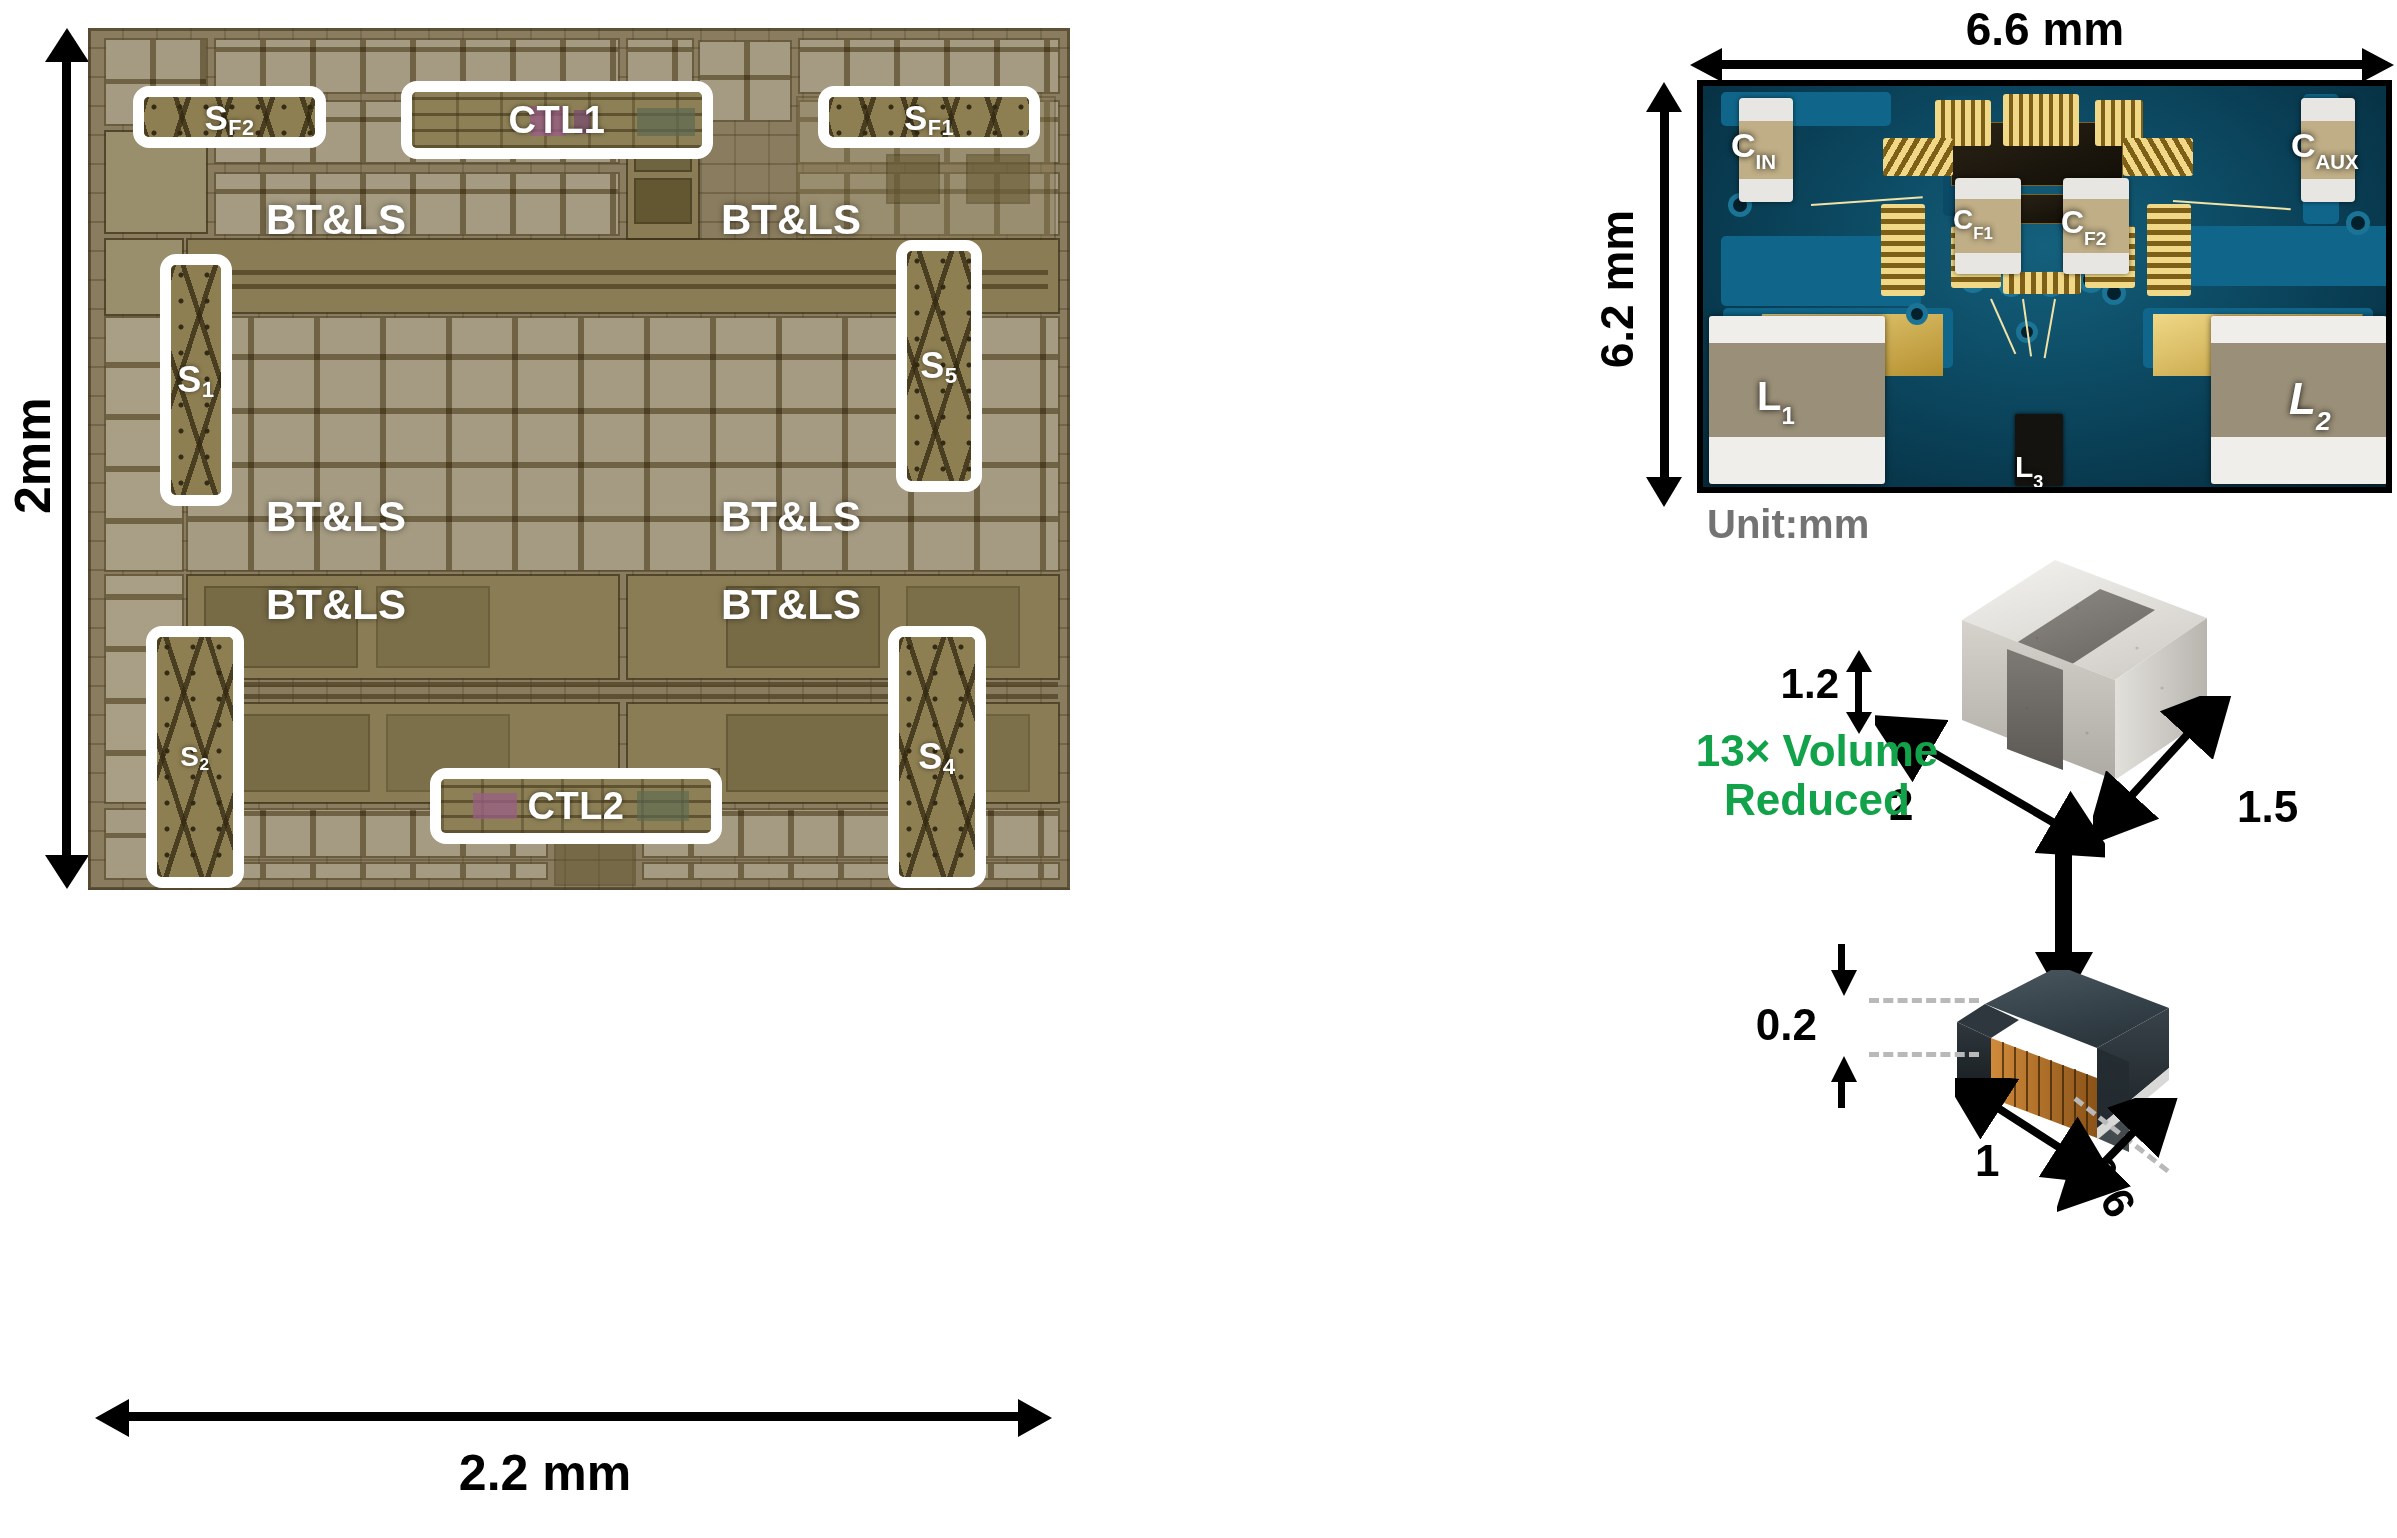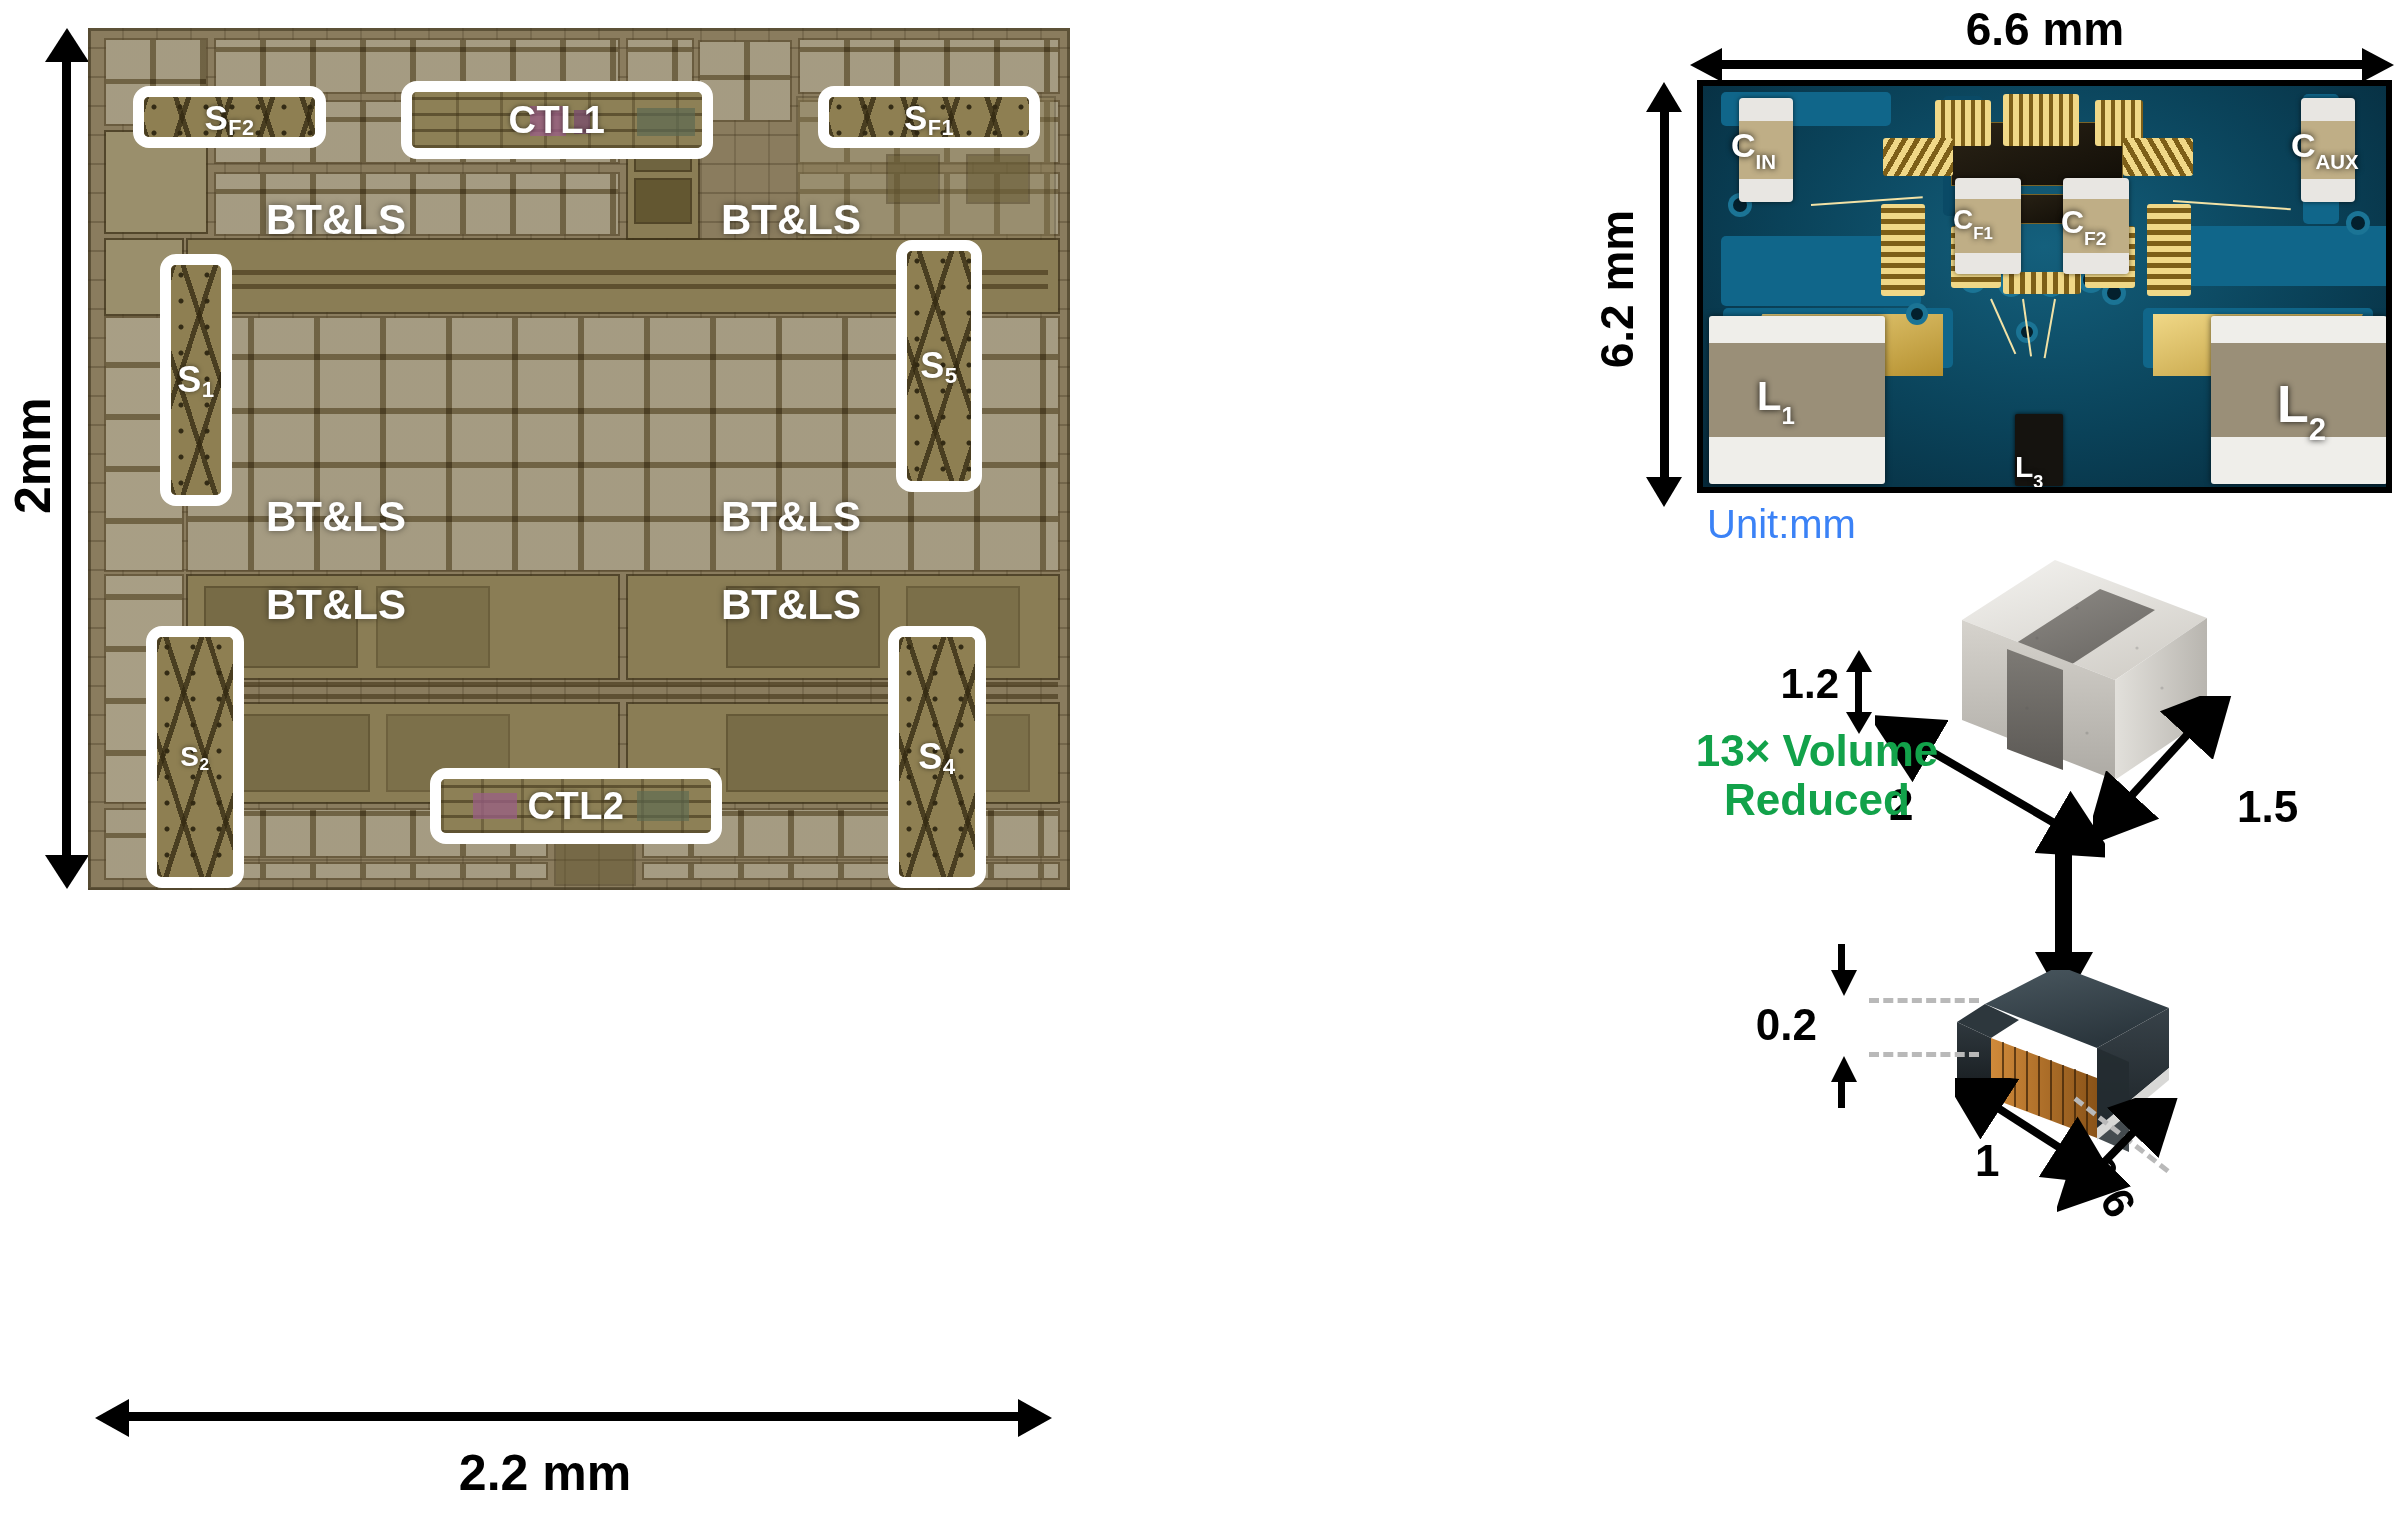--- a/index.html
+++ b/index.html
@@ -100,21 +100,21 @@
       background:linear-gradient(180deg,#efeeea 0 16%,#9a8f78 16% 72%,#efeeea 72% 100%);
       border-radius:3px;box-shadow:0 0 6px rgba(0,0,0,.6);}
   .via{position:absolute;border-radius:50%;background:#03202d;
       box-shadow:0 0 0 5px #1b7495;}
   .bond{position:absolute;background:#f2e2a6;height:2px;transform-origin:left center;}
   .pcblabel{position:absolute;color:#fff;font-weight:bold;
       text-shadow:0 0 6px rgba(0,0,0,.9);white-space:nowrap;}
   .pcblabel sub{font-size:.6em;position:relative;top:.22em;}
 
   
-  .unitlabel{position:absolute;color:#3b82f6;font-weight:normal;}
+  .unitlabel{position:absolute;color:#737373;font-weight:bold;}
   .greentext{position:absolute;color:#12a24a;font-weight:bold;text-align:center;
       line-height:1.12;}
   .dashline{position:absolute;height:0;border-top:5px dashed #b9b9b9;}
 </style>
 </head>
 <body>
 
 <div id="die-panel" class="abs">
 
   <div class="dimline abs" style="left:62px;top:58px;width:9px;height:804px;"></div>
@@ -324,21 +324,21 @@
   <div class="bond" style="left:470px;top:114px;width:118px;transform:rotate(4deg);"></div>
   <div class="bond" style="left:288px;top:212px;width:60px;transform:rotate(66deg);"></div>
   <div class="bond" style="left:320px;top:212px;width:58px;transform:rotate(82deg);"></div>
   <div class="bond" style="left:352px;top:212px;width:60px;transform:rotate(100deg);"></div>
 
   <div class="pcblabel" style="left:28px;top:40px;font-size:34px;">C<sub>IN</sub></div>
   <div class="pcblabel" style="left:588px;top:40px;font-size:34px;">C<sub>AUX</sub></div>
   <div class="pcblabel" style="left:250px;top:118px;font-size:28px;">C<sub>F1</sub></div>
   <div class="pcblabel" style="left:358px;top:118px;font-size:32px;">C<sub>F2</sub></div>
   <div class="pcblabel" style="left:54px;top:288px;font-size:40px;">L<sub>1</sub></div>
-  <div class="pcblabel" style="left:574px;top:288px;font-size:52px;">L<sub>2</sub></div>
+  <div class="pcblabel" style="left:586px;top:288px;font-size:44px;font-style:italic;">L<sub>2</sub></div>
   <div class="pcblabel" style="left:312px;top:364px;font-size:30px;">L<sub>3</sub></div>
 </div>
 
 <div class="abs" style="left:1697px;top:500px;width:700px;height:1038px;">
 
   <div class="unitlabel" style="left:10px;top:2px;font-size:40px;">Unit:mm</div>
 
   <svg width="360" height="290" style="position:absolute;left:190px;top:48px;">
     <defs>
       <linearGradient id="gTop" x1="0" y1="0" x2="0.6" y2="1">

